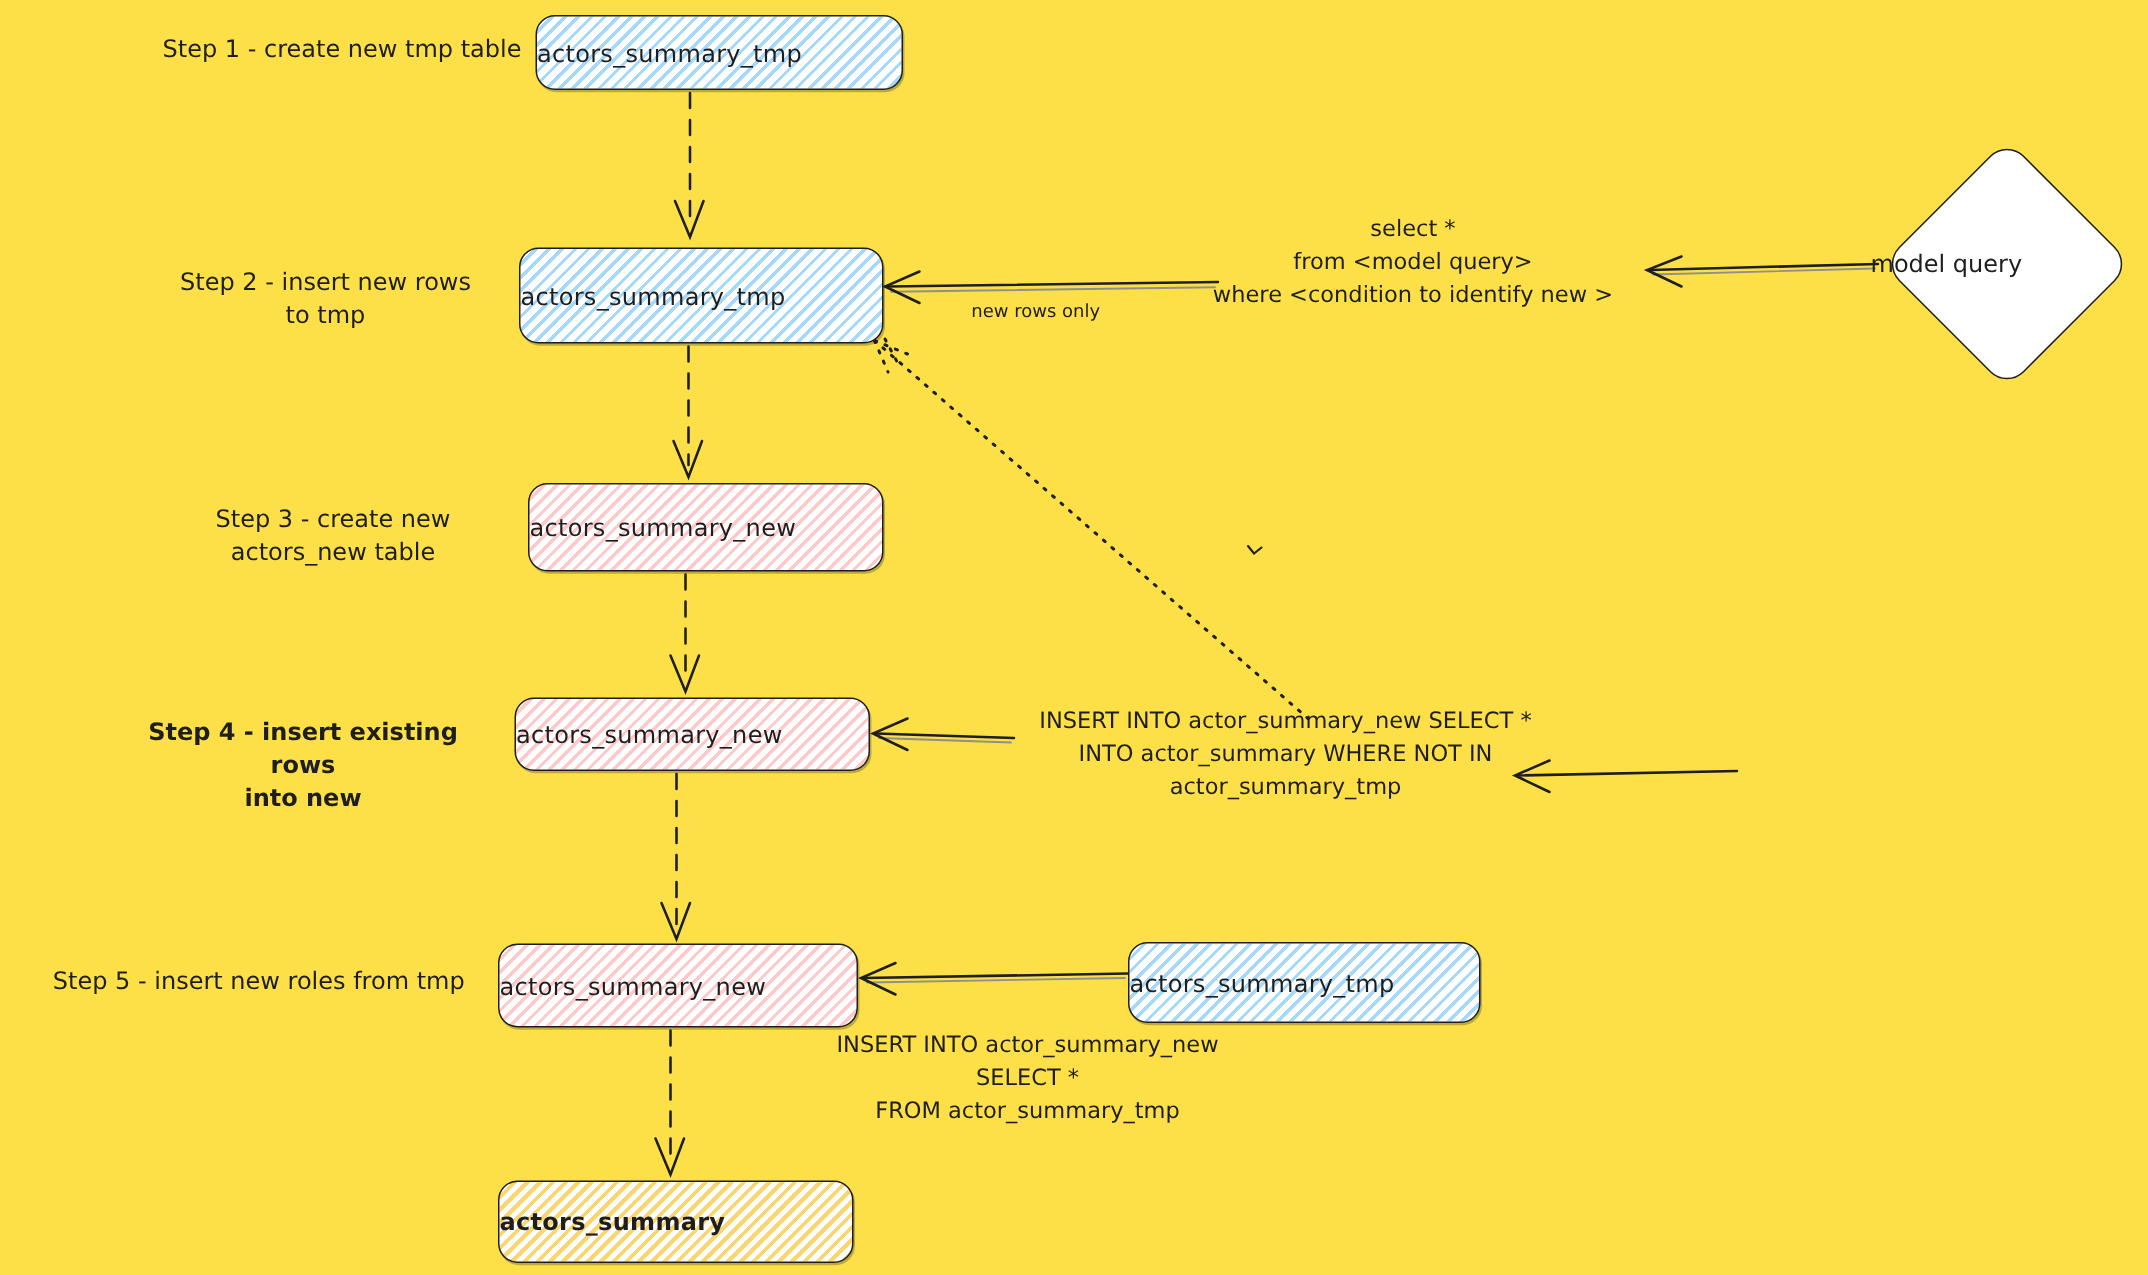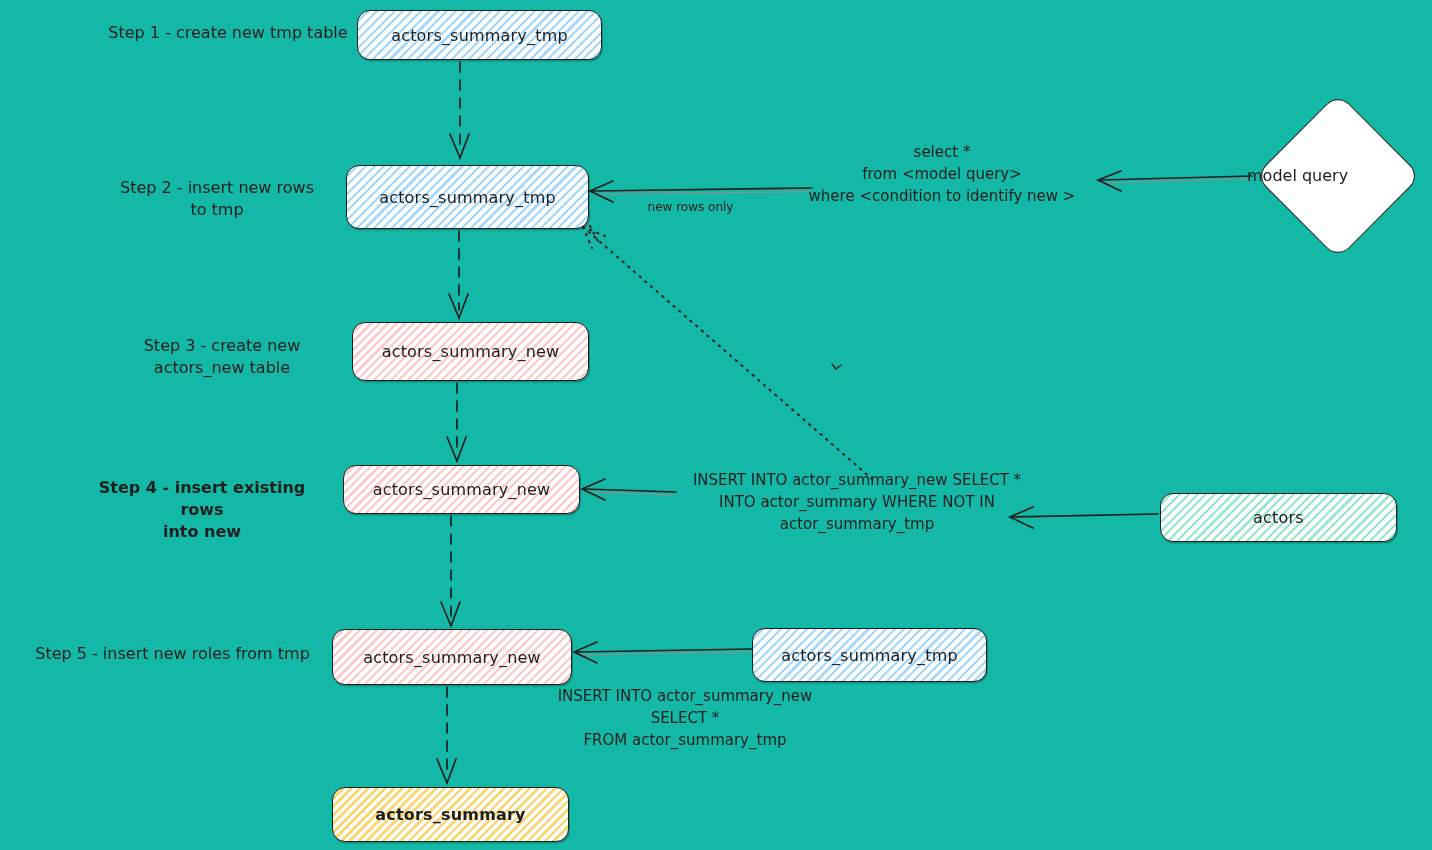--- a/index.html
+++ b/index.html
@@ -1,23 +1,23 @@
 <!DOCTYPE html>
 <html style="--stroke: #1e1e1e; --blue: #a5d8ff; --pink: #ffc9c9; --teal: #96e8cf; --yellow: #fbd66e;"><head>
 <meta charset="utf-8">
 <style>
   html,body{margin:0;padding:0;background:#fff;}
   .canvas{
-    position:relative;width:1432px;height:850px;background:#14b8a6;
+    position:relative;width:1432px;height:850px;background:#fde047;
     font-family:"DejaVu Sans",sans-serif;color:#1e1e1e;overflow:hidden;
   }
   .overlay{position:absolute;left:0;top:0;pointer-events:none;}
   .node{
     position:absolute;border:1.7px solid #1e1e1e;border-radius:13px;
-    display:flex;align-items:center;justify-content:center;
+    display:flex;align-items:center;justify-content:flex-start;
     font-size:16px;letter-spacing:.2px;background-color:#fff;
     box-shadow:1px 1.5px 0 rgba(30,30,30,.28);
   }
   .hatch-blue{background-image:repeating-linear-gradient(135deg,var(--blue) 0 2.2px,transparent 2.2px 6.2px);}
   .hatch-pink{background-image:repeating-linear-gradient(135deg,var(--pink) 0 2.2px,transparent 2.2px 6.0px);}
   .hatch-teal{background-image:repeating-linear-gradient(135deg,var(--teal) 0 2.2px,transparent 2.2px 6.2px);}
   .hatch-yellow{background-image:repeating-linear-gradient(135deg,var(--yellow) 0 2.6px,transparent 2.6px 6.0px);font-weight:bold;}
   .diamond{
     position:absolute;left:1279px;top:117px;width:116px;height:116px;
     border:1.7px solid #1e1e1e;border-radius:16px;transform:rotate(45deg);
@@ -131,23 +131,20 @@
   <div class="node hatch-pink" style="left:343px;top:465px;width:235px;height:47px;">
     <span>actors_summary_new</span>
   </div>
   <div class="node hatch-pink" style="left:332px;top:629px;width:238px;height:54px;">
     <span>actors_summary_new</span>
   </div>
   <div class="node hatch-yellow" style="left:332px;top:787px;width:235px;height:53px;">
     <span>actors_summary</span>
   </div>
 
-  <div class="node hatch-teal" style="left:1160px;top:493px;width:235px;height:47px;">
-    <span>actors</span>
-  </div>
   <div class="node hatch-blue" style="left:752px;top:628px;width:233px;height:52px;">
     <span>actors_summary_tmp</span>
   </div>
 
   <div class="diamond"></div>
   <div class="diamond-label">model query</div>
 
   <div class="annot" style="left:787px;top:141px;width:310px;">
     <div>select *</div>
     <div>from &lt;model query&gt;</div>

